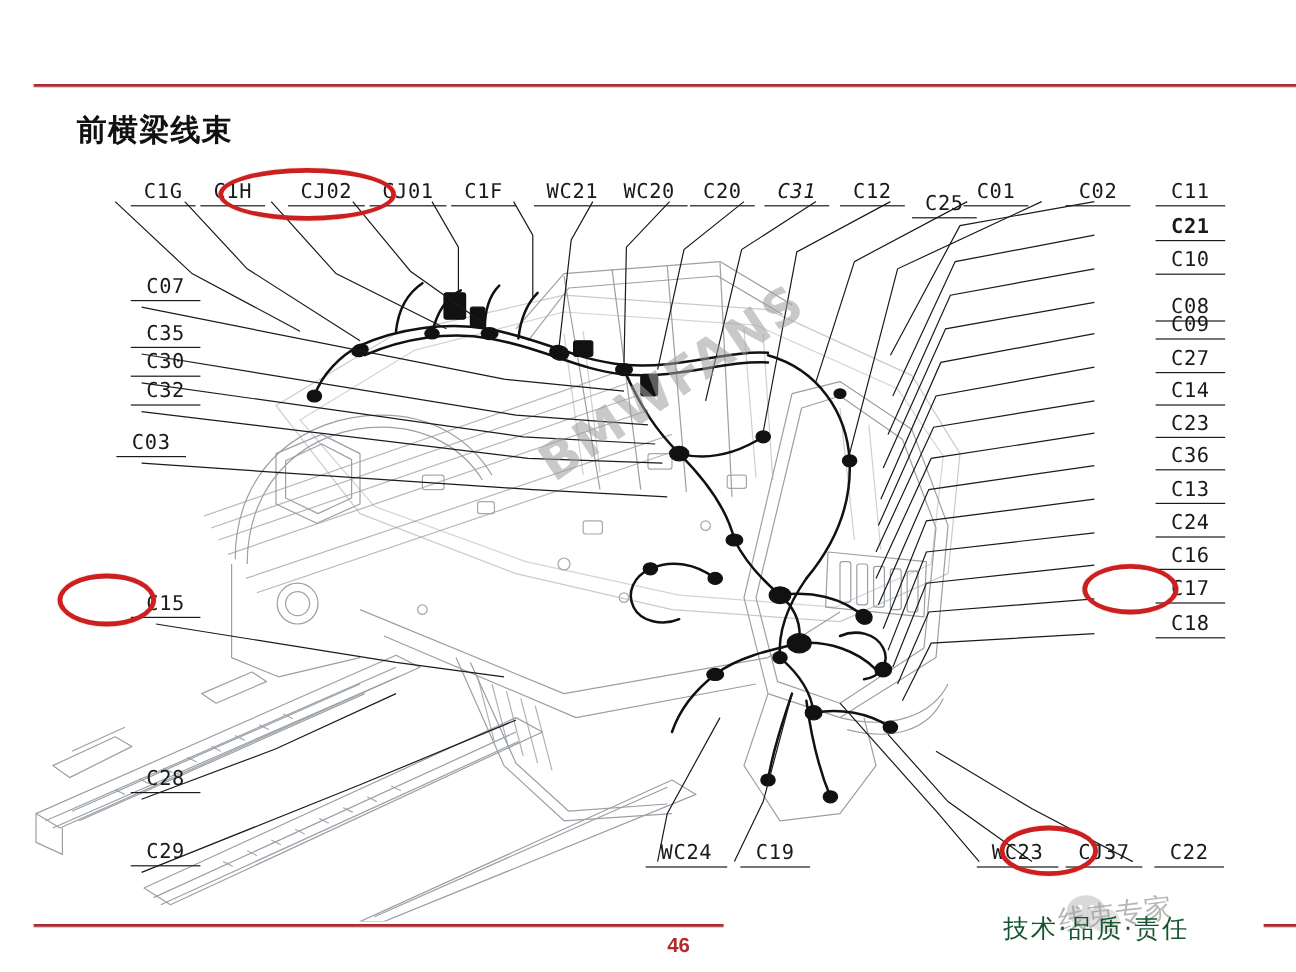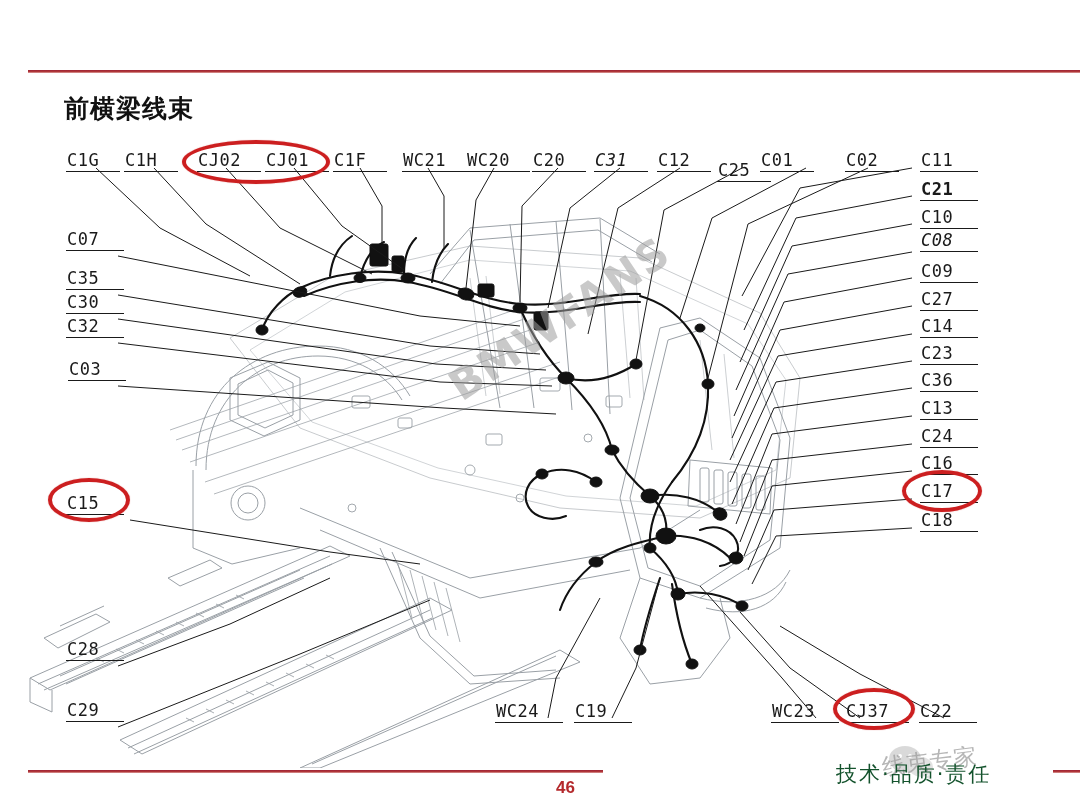--- a/index.html
+++ b/index.html
@@ -3,21 +3,21 @@
 <meta charset="utf-8">
 <title>前横梁线束</title>
 <style>
   html,body{margin:0;padding:0;}
   body{
     width:1080px;height:810px;
     background:#ffffff;
     font-family:"Liberation Sans","DejaVu Sans",sans-serif;
     overflow:hidden;position:relative;
   }
-  .page{position:absolute;left:0;top:0;width:1080px;height:582px;}
+  .page{position:absolute;left:0;top:0;width:1080px;height:582px;text-align:center;}
 
   
   .rule{position:absolute;background:#a52a2a;height:2px;}
   .rule.header{left:28px;top:70px;width:1052px;
     background:linear-gradient(to bottom,#9d2235 0%,#b33a3a 60%,#e3b0b0 100%);height:3px;}
   .rule.footer-left{left:28px;top:770px;width:575px;
     background:linear-gradient(to bottom,#9d2235 0%,#b33a3a 60%,#e0aaaa 100%);height:3px;}
   .rule.footer-right{left:1053px;top:770px;width:27px;
     background:linear-gradient(to bottom,#9d2235 0%,#b33a3a 60%,#e0aaaa 100%);height:3px;}
 
@@ -33,21 +33,21 @@
   .canvas{position:absolute;left:0;top:78px;width:1080px;height:690px;}
   .canvas svg{display:block;}
 
   
   .label{
     position:absolute;
     font-family:"DejaVu Sans Mono","Liberation Mono",monospace;
     font-size:17px;color:#1a1a1a;white-space:nowrap;
     letter-spacing:.5px;line-height:1;
   }
-  .label .txt{display:inline-block;padding:0 1px 2px 1px;}
+  .label .txt{display:inline-block;padding:0 1px 2px 1px;margin-left:43px;}
 
   
   .circle{
     position:absolute;border:4px solid #cc1f20;border-radius:50%;
     box-sizing:border-box;pointer-events:none;
     box-shadow:0 0 1px rgba(204,31,32,.6);
   }
 
   
   .page-num{
@@ -339,36 +339,36 @@
       <div class="label" style="left: 466px; top: 152px;"><span class="txt" style="border-bottom: 1.5px solid rgb(26, 26, 26); min-width: 62px;">WC20</span></div>
       <div class="label" style="left: 532px; top: 152px;"><span class="txt" style="border-bottom: 1.5px solid rgb(26, 26, 26); min-width: 52px;">C20</span></div>
       <div class="label" style="left: 594px; top: 152px; font-style: italic;"><span class="txt" style="border-bottom: 1.5px solid rgb(26, 26, 26); min-width: 52px;">C31</span></div>
       <div class="label" style="left: 657px; top: 152px;"><span class="txt" style="border-bottom: 1.5px solid rgb(26, 26, 26); min-width: 52px;">C12</span></div>
       <div class="label" style="left: 717px; top: 162px;"><span class="txt" style="border-bottom: 1.5px solid rgb(26, 26, 26); min-width: 52px;">C25</span></div>
       <div class="label" style="left: 760px; top: 152px;"><span class="txt" style="border-bottom: 1.5px solid rgb(26, 26, 26); min-width: 52px;">C01</span></div>
       <div class="label" style="left: 845px; top: 152px;"><span class="txt" style="border-bottom: 1.5px solid rgb(26, 26, 26); min-width: 52px;">C02</span></div>
       <div class="label" style="left: 920px; top: 152px;"><span class="txt" style="border-bottom: 1.5px solid rgb(26, 26, 26); min-width: 56px;">C11</span></div>
       <div class="label" style="left: 920px; top: 181px;"><span class="txt" style="border-bottom: 1.5px solid rgb(26, 26, 26); min-width: 56px; font-weight: bold;">C21</span></div>
       <div class="label" style="left: 920px; top: 209px;"><span class="txt" style="border-bottom: 1.5px solid rgb(26, 26, 26); min-width: 56px;">C10</span></div>
-      <div class="label" style="left: 920px; top: 232px; font-style: italic;"><span class="txt" style="border-bottom: 1.5px solid rgb(26, 26, 26); min-width: 56px;">C08</span></div>
+      <div class="label" style="left: 920px; top: 248px;"><span class="txt" style="border-bottom: 1.5px solid rgb(26, 26, 26); min-width: 56px;">C08</span></div>
       <div class="label" style="left: 920px; top: 263px;"><span class="txt" style="border-bottom: 1.5px solid rgb(26, 26, 26); min-width: 56px;">C09</span></div>
       <div class="label" style="left: 920px; top: 291px;"><span class="txt" style="border-bottom: 1.5px solid rgb(26, 26, 26); min-width: 56px;">C27</span></div>
       <div class="label" style="left: 920px; top: 318px;"><span class="txt" style="border-bottom: 1.5px solid rgb(26, 26, 26); min-width: 56px;">C14</span></div>
       <div class="label" style="left: 920px; top: 345px;"><span class="txt" style="border-bottom: 1.5px solid rgb(26, 26, 26); min-width: 56px;">C23</span></div>
       <div class="label" style="left: 920px; top: 372px;"><span class="txt" style="border-bottom: 1.5px solid rgb(26, 26, 26); min-width: 56px;">C36</span></div>
       <div class="label" style="left: 920px; top: 400px;"><span class="txt" style="border-bottom: 1.5px solid rgb(26, 26, 26); min-width: 56px;">C13</span></div>
       <div class="label" style="left: 920px; top: 428px;"><span class="txt" style="border-bottom: 1.5px solid rgb(26, 26, 26); min-width: 56px;">C24</span></div>
       <div class="label" style="left: 920px; top: 455px;"><span class="txt" style="border-bottom: 1.5px solid rgb(26, 26, 26); min-width: 56px;">C16</span></div>
       <div class="label" style="left: 920px; top: 483px;"><span class="txt" style="border-bottom: 1.5px solid rgb(26, 26, 26); min-width: 56px;">C17</span></div>
       <div class="label" style="left: 920px; top: 512px;"><span class="txt" style="border-bottom: 1.5px solid rgb(26, 26, 26); min-width: 56px;">C18</span></div>
       <div class="label" style="left: 66px; top: 231px;"><span class="txt" style="border-bottom: 1.5px solid rgb(26, 26, 26); min-width: 56px;">C07</span></div>
       <div class="label" style="left: 66px; top: 270px;"><span class="txt" style="border-bottom: 1.5px solid rgb(26, 26, 26); min-width: 56px;">C35</span></div>
       <div class="label" style="left: 66px; top: 294px;"><span class="txt" style="border-bottom: 1.5px solid rgb(26, 26, 26); min-width: 56px;">C30</span></div>
       <div class="label" style="left: 66px; top: 318px;"><span class="txt" style="border-bottom: 1.5px solid rgb(26, 26, 26); min-width: 56px;">C32</span></div>
-      <div class="label" style="left: 68px; top: 361px;"><span class="txt" style="border-bottom: 1.5px solid rgb(26, 26, 26); min-width: 56px;">C03</span></div>
+      <div class="label" style="left: 54px; top: 361px;"><span class="txt" style="border-bottom: 1.5px solid rgb(26, 26, 26); min-width: 56px;">C03</span></div>
       <div class="label" style="left: 66px; top: 495px;"><span class="txt" style="border-bottom: 1.5px solid rgb(26, 26, 26); min-width: 56px;">C15</span></div>
       <div class="label" style="left: 66px; top: 641px;"><span class="txt" style="border-bottom: 1.5px solid rgb(26, 26, 26); min-width: 56px;">C28</span></div>
       <div class="label" style="left: 66px; top: 702px;"><span class="txt" style="border-bottom: 1.5px solid rgb(26, 26, 26); min-width: 56px;">C29</span></div>
       <div class="label" style="left: 495px; top: 703px;"><span class="txt" style="border-bottom: 1.5px solid rgb(26, 26, 26); min-width: 66px;">WC24</span></div>
       <div class="label" style="left: 574px; top: 703px;"><span class="txt" style="border-bottom: 1.5px solid rgb(26, 26, 26); min-width: 56px;">C19</span></div>
       <div class="label" style="left: 771px; top: 703px;"><span class="txt" style="border-bottom: 1.5px solid rgb(26, 26, 26); min-width: 66px;">WC23</span></div>
       <div class="label" style="left: 845px; top: 703px;"><span class="txt" style="border-bottom: 1.5px solid rgb(26, 26, 26); min-width: 62px;">CJ37</span></div>
       <div class="label" style="left: 919px; top: 703px;"><span class="txt" style="border-bottom: 1.5px solid rgb(26, 26, 26); min-width: 56px;">C22</span></div>
     </div>
 

